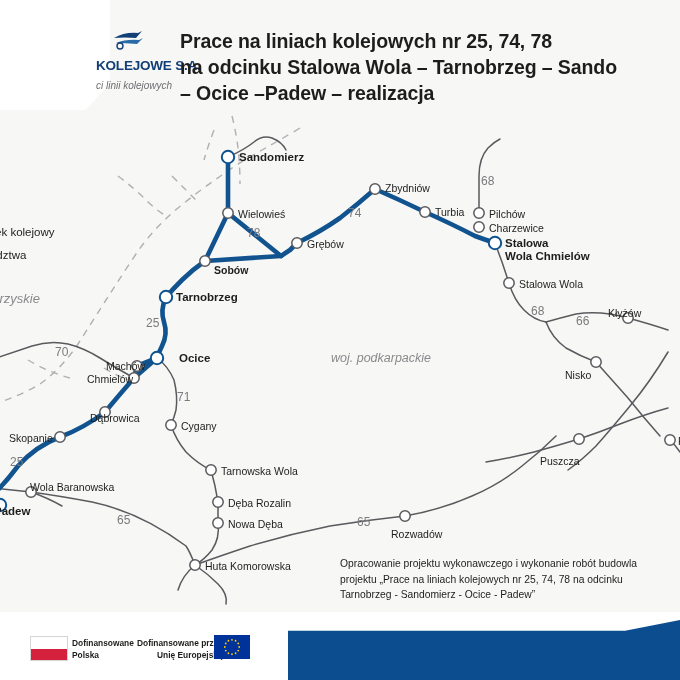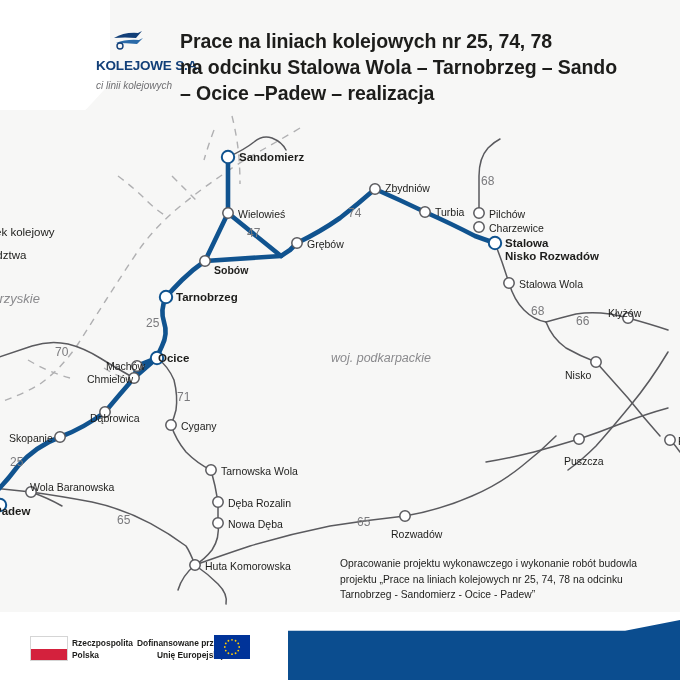--- a/index.html
+++ b/index.html
@@ -340,44 +340,44 @@
       <div class="st-label major" style="left: 239px; top: 151px;">Sandomierz</div>
       <div class="st-label" style="left: 238px; top: 208px;">Wielowieś</div>
       <div class="st-label" style="left: 214px; top: 264px; font-weight: bold;">Sobów</div>
       <div class="st-label" style="left: 307px; top: 238px;">Grębów</div>
       <div class="st-label" style="left: 385px; top: 182px;">Zbydniów</div>
       <div class="st-label" style="left: 435px; top: 206px;">Turbia</div>
       <div class="st-label" style="left: 489px; top: 208px;">Pilchów</div>
       <div class="st-label" style="left: 489px; top: 222px;">Charzewice</div>
       <div class="st-label major two-line" style="left: 505px; top: 237px;">
         <div>Stalowa</div>
-        <div>Nisko Rozwadów</div>
+        <div>Wola Chmielów</div>
       </div>
       <div class="st-label" style="left: 519px; top: 278px;">Stalowa Wola</div>
       <div class="st-label" style="left: 608px; top: 307px;">Kłyżów</div>
       <div class="st-label" style="left: 565px; top: 369px;">Nisko</div>
-      <div class="st-label" style="left: 564px; top: 455px;">Puszcza</div>
+      <div class="st-label" style="left: 540px; top: 455px;">Puszcza</div>
       <div class="st-label major" style="left: 176px; top: 291px;">Tarnobrzeg</div>
-      <div class="st-label major" style="left: 158px; top: 352px;">Ocice</div>
+      <div class="st-label major" style="left: 179px; top: 352px;">Ocice</div>
       <div class="st-label" style="left: 106px; top: 360px;">Machów</div>
       <div class="st-label" style="left: 87px; top: 373px;">Chmielów</div>
       <div class="st-label" style="left: 50px; top: 412px; padding-left: 40px;">Dąbrowica</div>
       <div class="st-label" style="left: 9px; top: 432px;">Skopanie</div>
       <div class="st-label" style="left: 181px; top: 420px;">Cygany</div>
       <div class="st-label" style="left: 30px; top: 481px;">Wola Baranowska</div>
       <div class="st-label major" style="left: -6px; top: 505px;">Padew</div>
       <div class="st-label" style="left: 221px; top: 465px;">Tarnowska Wola</div>
       <div class="st-label" style="left: 228px; top: 497px;">Dęba Rozalin</div>
       <div class="st-label" style="left: 228px; top: 518px;">Nowa Dęba</div>
       <div class="st-label" style="left: 205px; top: 560px;">Huta Komorowska</div>
       <div class="st-label" style="left: 391px; top: 528px;">Rozwadów</div>
       <div class="st-label" style="left: 678px; top: 435px;">R</div>
     </div>
   <div id="line-numbers">
-      <div class="line-num" style="left: 247px; top: 226px;">47</div>
+      <div class="line-num" style="left: 247px; top: 226px;">78</div>
       <div class="line-num" style="left: 348px; top: 206px;">74</div>
       <div class="line-num" style="left: 481px; top: 174px;">68</div>
       <div class="line-num" style="left: 531px; top: 304px;">68</div>
       <div class="line-num" style="left: 576px; top: 314px;">66</div>
       <div class="line-num" style="left: 146px; top: 316px;">25</div>
       <div class="line-num" style="left: 55px; top: 345px;">70</div>
       <div class="line-num" style="left: 177px; top: 390px;">71</div>
       <div class="line-num" style="left: 10px; top: 455px;">25</div>
       <div class="line-num" style="left: 117px; top: 513px;">65</div>
       <div class="line-num" style="left: 357px; top: 515px;">65</div>
@@ -390,21 +390,21 @@
   </div>
 
   <div id="footer"></div>
   <div id="footer-blue"></div>
 
   <div id="pl-flag">
     <div class="w"></div>
     <div class="r"></div>
   </div>
   <div id="pl-label">
-    <div>Rzeczpospolita</div>
+    <div>Dofinansowane</div>
     <div>Polska</div>
   </div>
 
   <div id="eu-label">
     <div>Dofinansowane przez</div>
     <div>Unię Europejską</div>
   </div>
   <svg id="eu-flag" viewBox="0 0 36 24" xmlns="http://www.w3.org/2000/svg">
     <rect width="36" height="24" fill="#003399"></rect>
     <g id="eu-stars" fill="#FFCC00">

